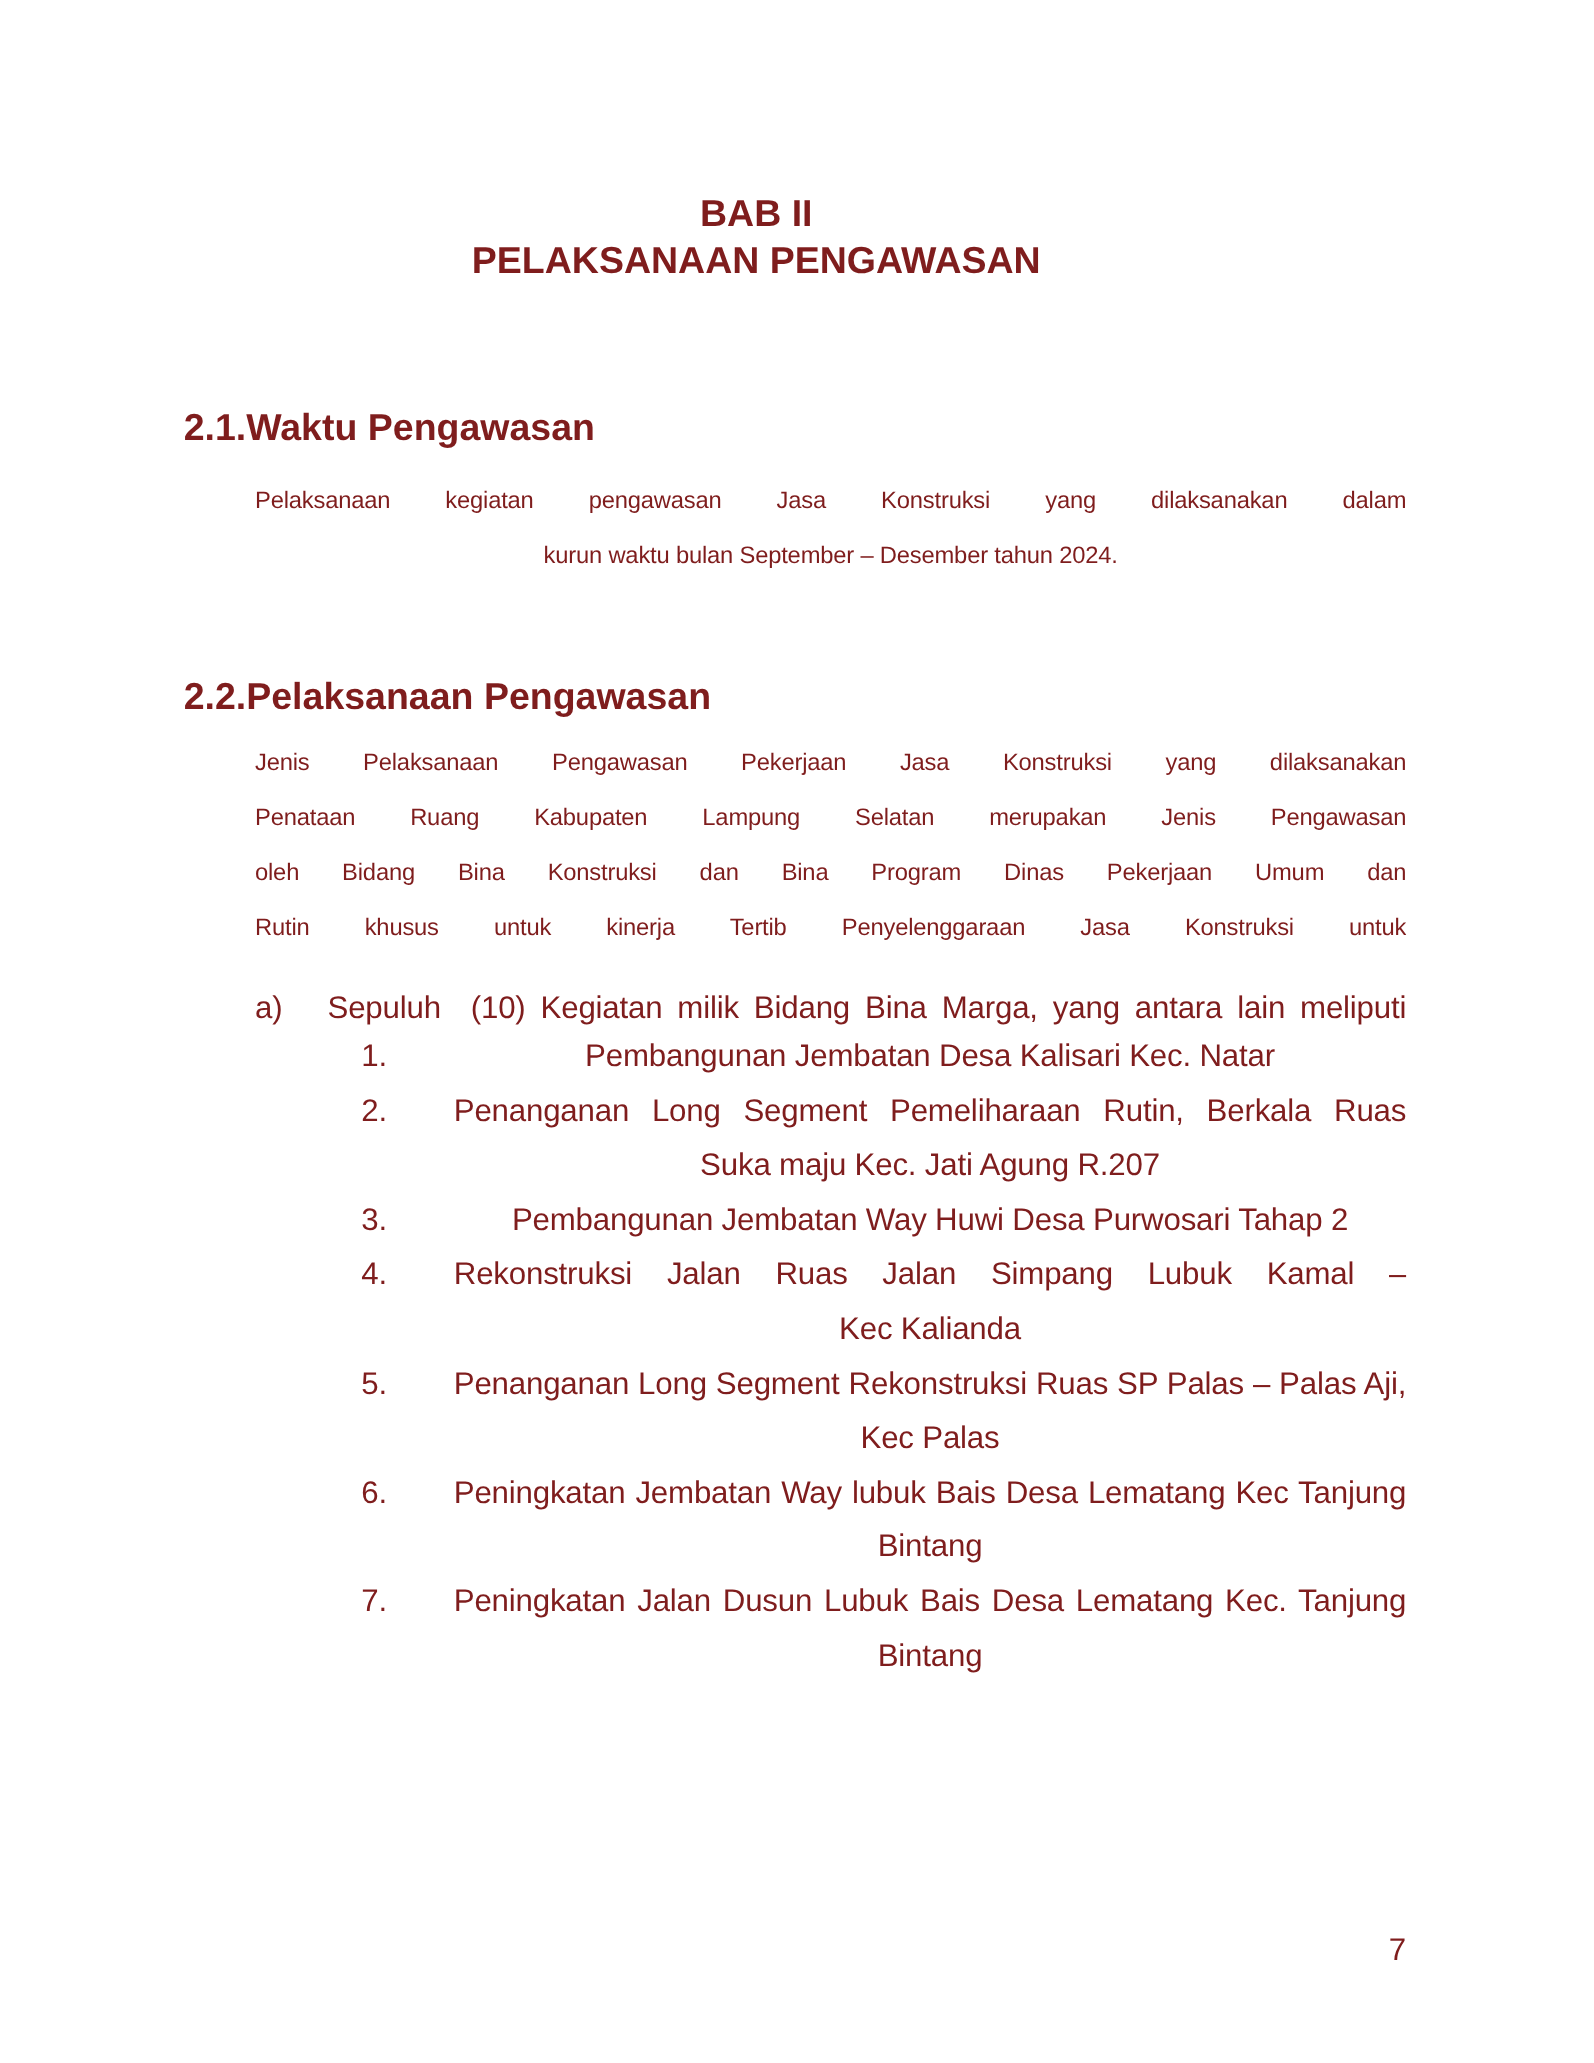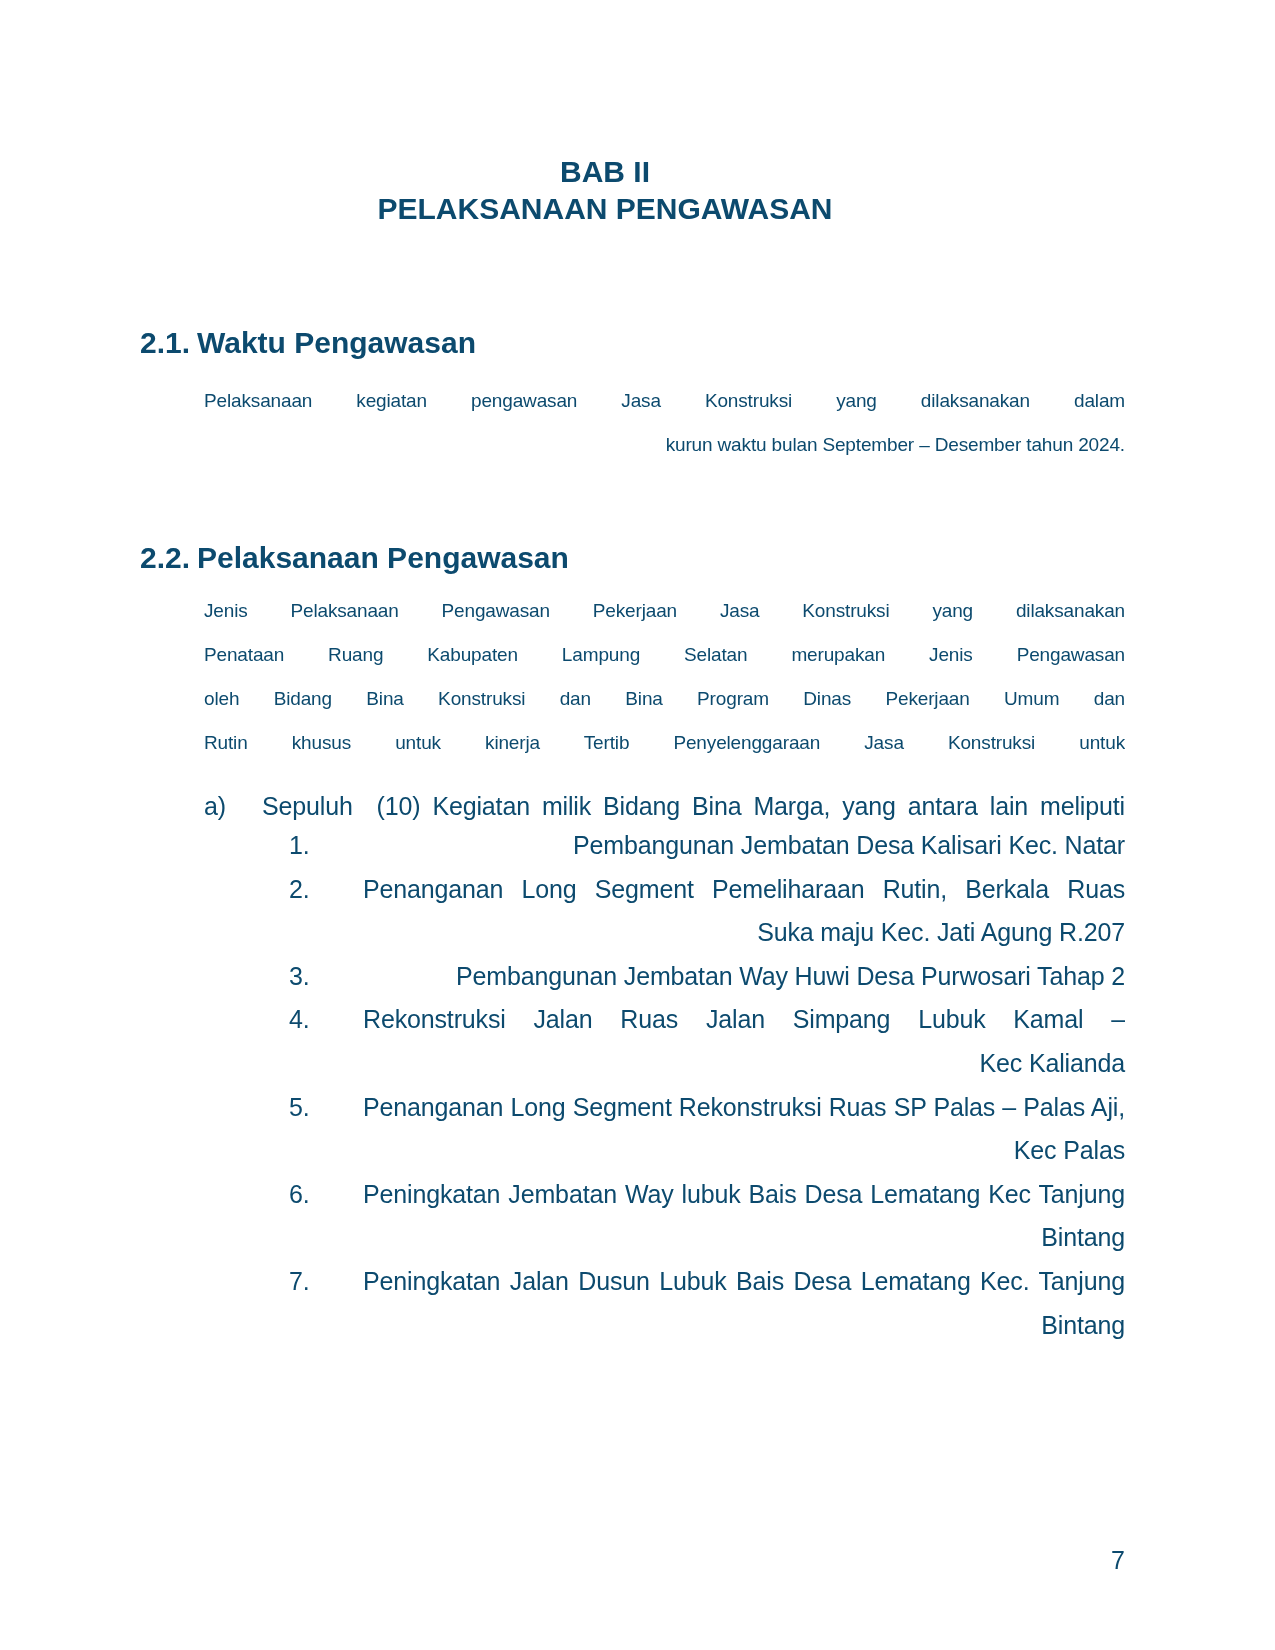--- a/index.html
+++ b/index.html
@@ -1,54 +1,55 @@
 <!DOCTYPE html>
 <html><head>
 <meta charset="utf-8">
 <style>
   html,body { margin:0; padding:0; background:#ffffff; }
   .page {
     position:relative;
     width:1275px; height:1650px;
-    background:#ffffff; color:#0c4a6e;
+    background:#ffffff; color:#7f1d1d;
     font-family:"Liberation Sans","DejaVu Sans",sans-serif;
     overflow:hidden;
   }
   .content { padding:153px 150px 0 140px; }
 
   .title-block {
     width:930px;
     text-align:center;
     font-weight:700;
     font-size:30px;
     line-height:37px;
   }
 
   .sec-head {
     display:flex;
     font-weight:700;
     font-size:30px;
     line-height:36px;
+    text-align:right;
   }
   .sec-head .h-num { width:57px; flex:none; }
   .mt-98 { margin-top:98px; }
   .mt-73 { margin-top:73px; }
 
   .para {
     margin-left:64px;
     width:921px;
     font-size:19px;
     line-height:44px;
     letter-spacing:-0.15px;
   }
   .p1 { margin-top:18px; }
   .p2 { margin-top:13px; }
 
   .jline { text-align:justify; text-align-last:justify; overflow:hidden; max-height:44px; }
-  .lline { text-align:right; }
+  .lline { text-align:center; }
 
   .list-a {
     display:flex;
     margin:19px 0 0 64px;
     width:921px;
     font-size:25px;
     line-height:44px;
     letter-spacing:-0.15px;
   }
   .list-a .a-marker { width:58px; flex:none; }

